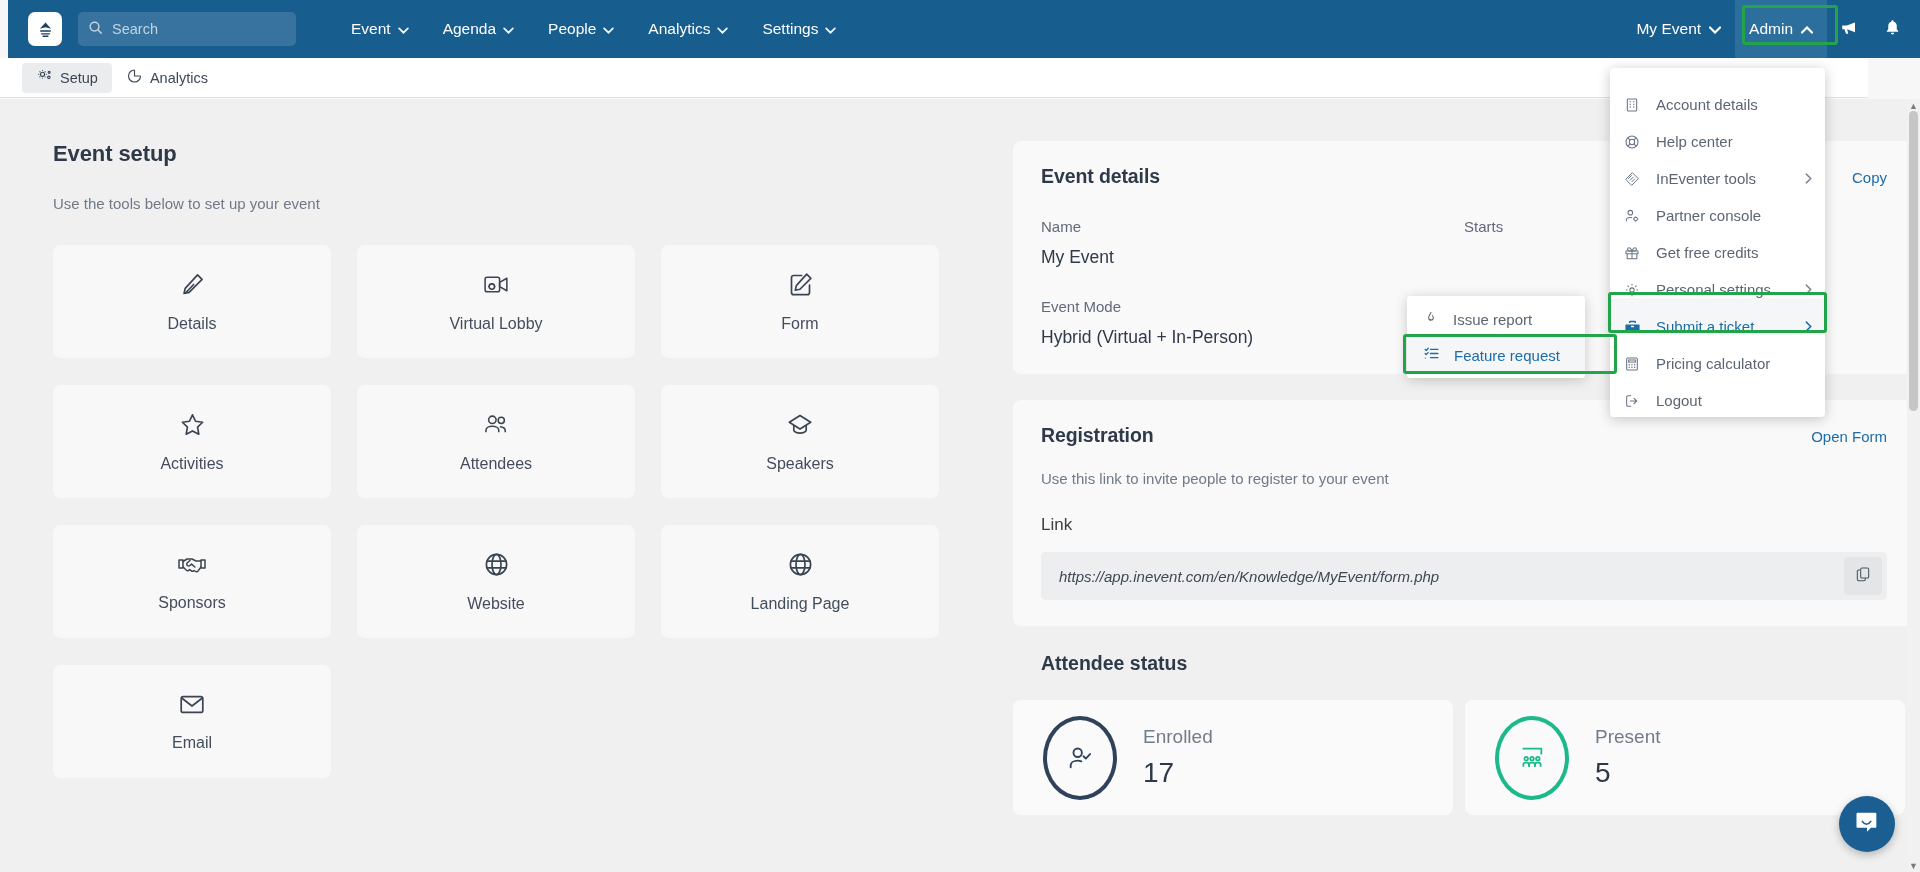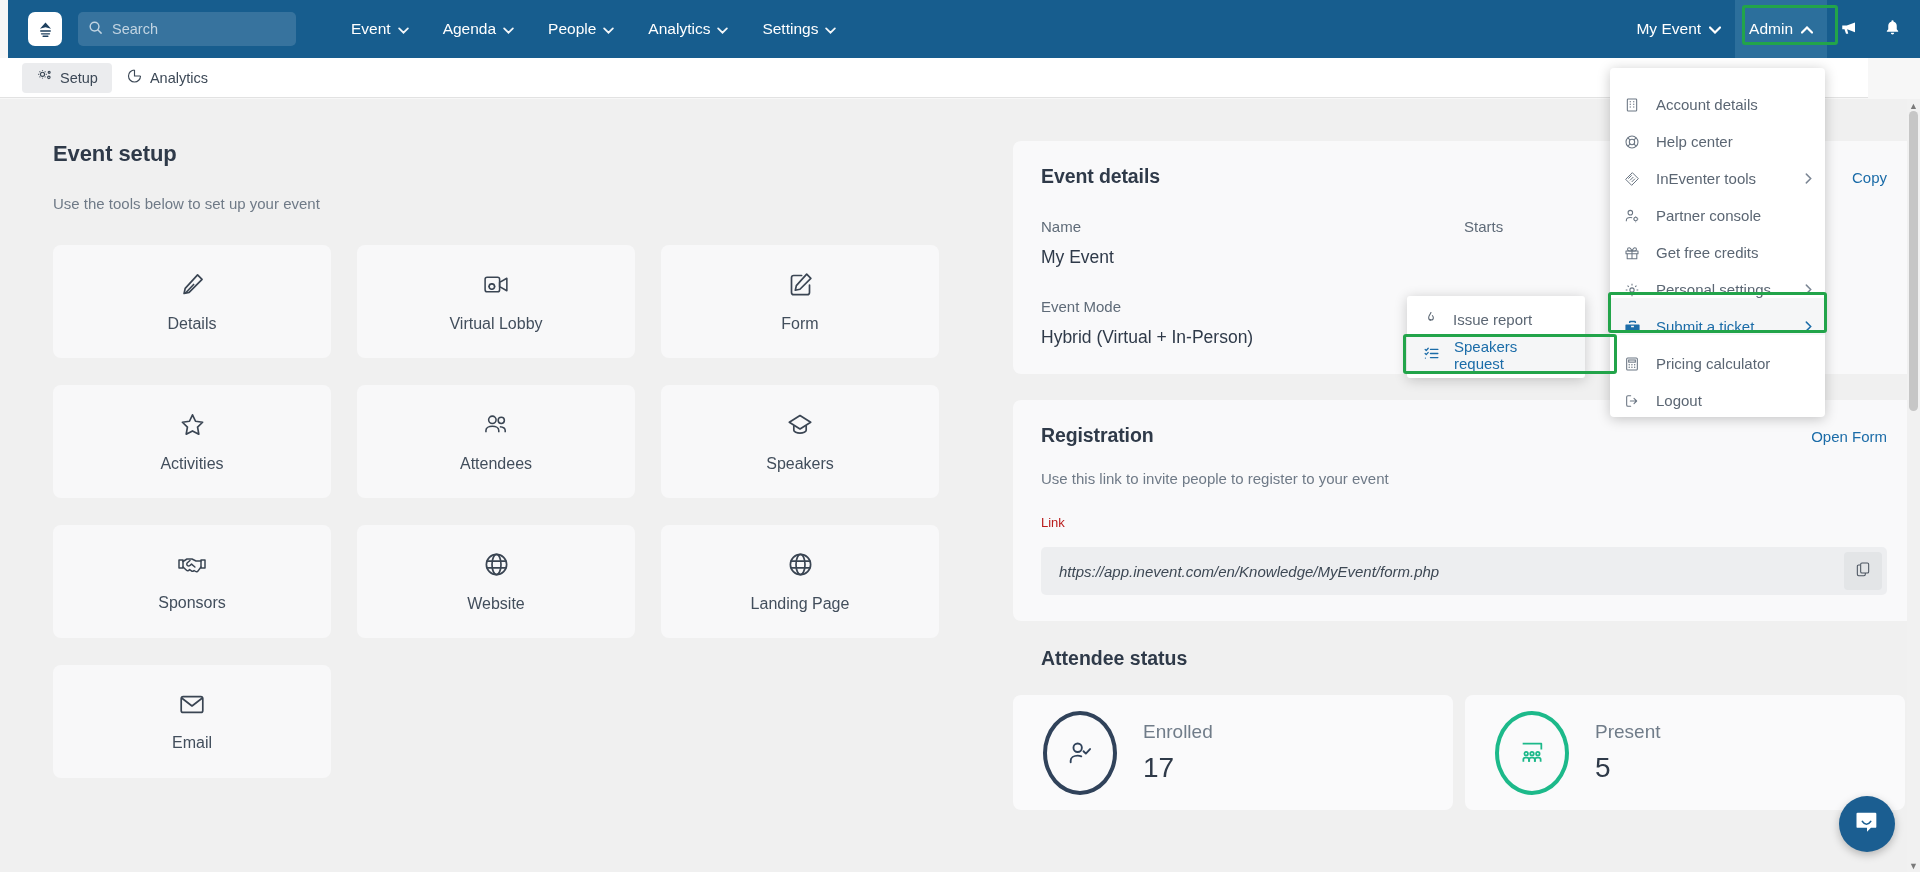--- a/index.html
+++ b/index.html
@@ -144,21 +144,21 @@
   }
   .panel-title { font-size: 19.5px; color: #2f3a49; font-weight: bold; letter-spacing: -0.1px; }
   .link-action { font-size: 15px; color: #1b6ca8; cursor: pointer; }
 
   .kv-row { display: flex; margin-top: 30px; }
   .kv { width: 50%; }
   .kv .k { font-size: 15px; color: #5f6b78; }
   .kv .v { font-size: 17.5px; color: #2f3a49; margin-top: 12px; }
 
   .reg-desc { font-size: 15px; color: #6f7a87; margin-top: 23px; }
-  .reg-link-lbl { font-size: 13px; color: #b91c1c; margin-top: 28px; }
+  .reg-link-lbl { font-size: 17px; color: #404040; margin-top: 28px; }
   .link-field {
     margin-top: 17px; height: 48px;
     background: #edeef0; border-radius: 5px;
     display: flex; align-items: center;
     padding-left: 18px; position: relative; font-style: italic;
   }
   .link-field .url { font-size: 15px; color: #3d4854; }
   .copy-btn {
     position: absolute; right: 5px; top: 5px;
     width: 38px; height: 38px; border-radius: 4px;
@@ -715,21 +715,21 @@
   </div>
   <div class="sm-item hl">
     <span class="dd-ic">
       <svg width="17" height="17" viewBox="0 0 24 24" fill="none" stroke="currentColor" stroke-width="1.8" stroke-linecap="round" stroke-linejoin="round">
         <path d="M3 6.2l1.6 1.6L7.4 4.6"></path>
         <path d="M3 12l1.6 1.6L7.4 10.4"></path>
         <path d="M3.4 18.4h.01"></path>
         <path d="M10.5 6.2H21M10.5 12H21M10.5 17.8H21"></path>
       </svg>
     </span>
-    <span>Speakers request</span>
+    <span>Feature request</span>
   </div>
 </div>
 <div class="hl-feature"></div>
 
 <div class="chat-widget">
   <span>
     <svg width="28" height="28" viewBox="0 0 24 24" fill="#ffffff">
       <path d="M4 4h15a1 1 0 0 1 1 1v11a1 1 0 0 1-1 1h-3.6l-3.4 3.4V17H4a1 1 0 0 1-1-1V5a1 1 0 0 1 1-1z"></path>
       <path d="M8 11.5c1 1.6 2.3 2.4 3.6 2.4s2.6-.8 3.6-2.4" stroke="#1b5e91" stroke-width="1.4" fill="none" stroke-linecap="round"></path>
     </svg>

